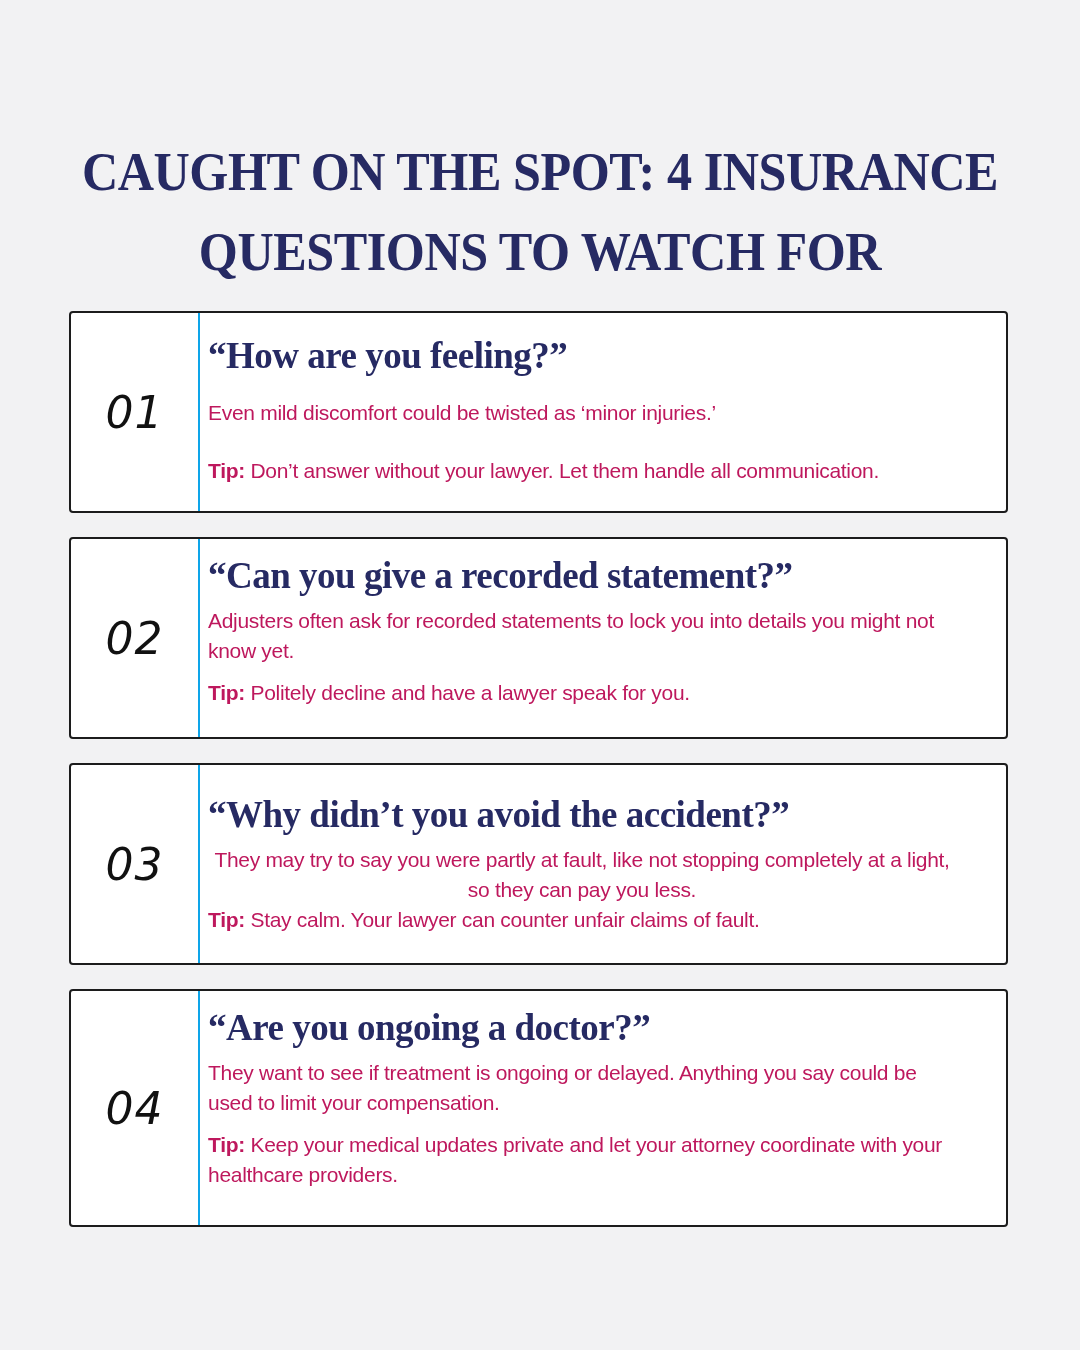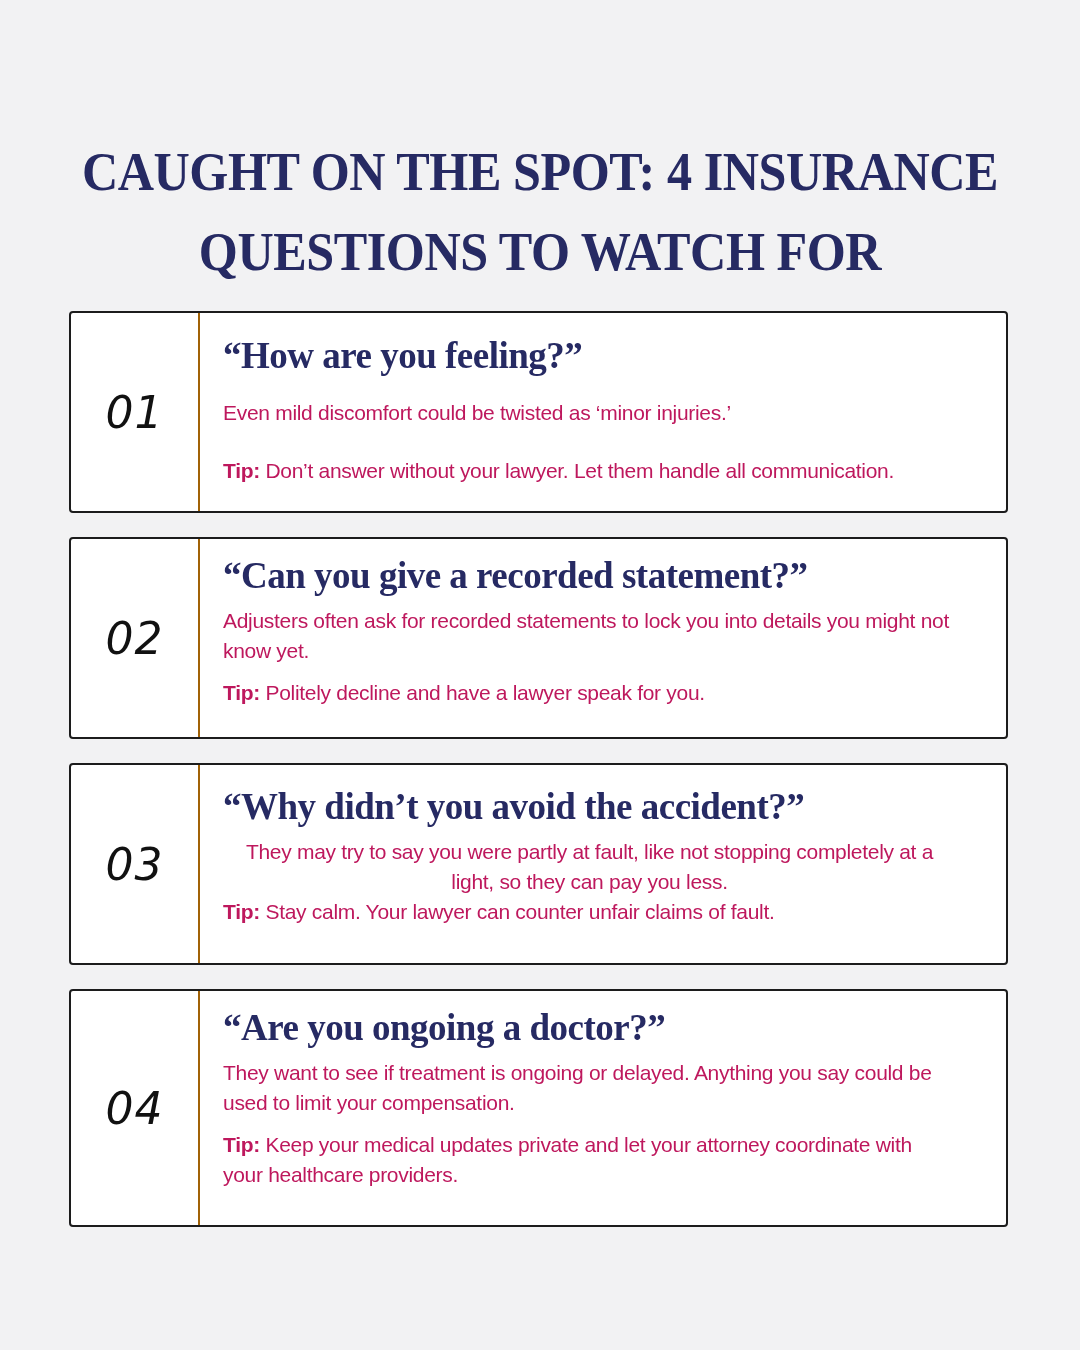--- a/index.html
+++ b/index.html
@@ -26,33 +26,33 @@
   .card {
     position: absolute; left: 69px; width: 939px;
     background: #ffffff;
     border: 2px solid #1c1c1c;
     border-radius: 4px;
     display: flex;
     box-sizing: border-box;
   }
   .num-cell {
     width: 127px; flex: 0 0 127px;
-    border-right: 2px solid #a16207;
+    border-right: 2px solid #0ea5e9;
     display: flex; align-items: center; justify-content: center;
   }
   .num {
     font-family: "DejaVu Sans", sans-serif;
     font-style: italic;
     font-size: 44px;
     color: #111;
     letter-spacing: 1px;
   }
   .content {
     flex: 1;
-    padding-left: 23px;
+    padding-left: 8px;
     padding-right: 50px;
     position: relative;
   }
   .question {
     font-family: "Liberation Serif", serif;
     font-weight: bold;
     color: #262a63;
     font-size: 37px;
     line-height: 44px;
     letter-spacing: -0.5px;
@@ -96,21 +96,21 @@
     <p class="desc" style="margin-top:8px;">Adjusters often ask for recorded statements to lock you into details you might not know yet.</p>
     <p class="tip" style="margin-top:12px;"><span class="tip-label">Tip:</span><span> Politely decline and have a lawyer speak for you.</span></p>
   </div>
 </div>
 
 <div class="card" style="top:763px; height:202px;">
   <div class="num-cell">
     <span class="num">03</span>
   </div>
   <div class="content">
-    <p class="question" style="margin-top:20px;">“Why didn’t you avoid the accident?”</p>
+    <p class="question" style="margin-top:28px;">“Why didn’t you avoid the accident?”</p>
     <p class="desc" style="margin-top:8px;text-align:center;">They may try to say you were partly at fault, like not stopping completely at a light, so they can pay you less.</p>
     <p class="tip" style="margin-top:0;"><span class="tip-label">Tip:</span><span> Stay calm. Your lawyer can counter unfair claims of fault.</span></p>
   </div>
 </div>
 
 <div class="card" style="top:989px; height:238px;">
   <div class="num-cell">
     <span class="num">04</span>
   </div>
   <div class="content">

